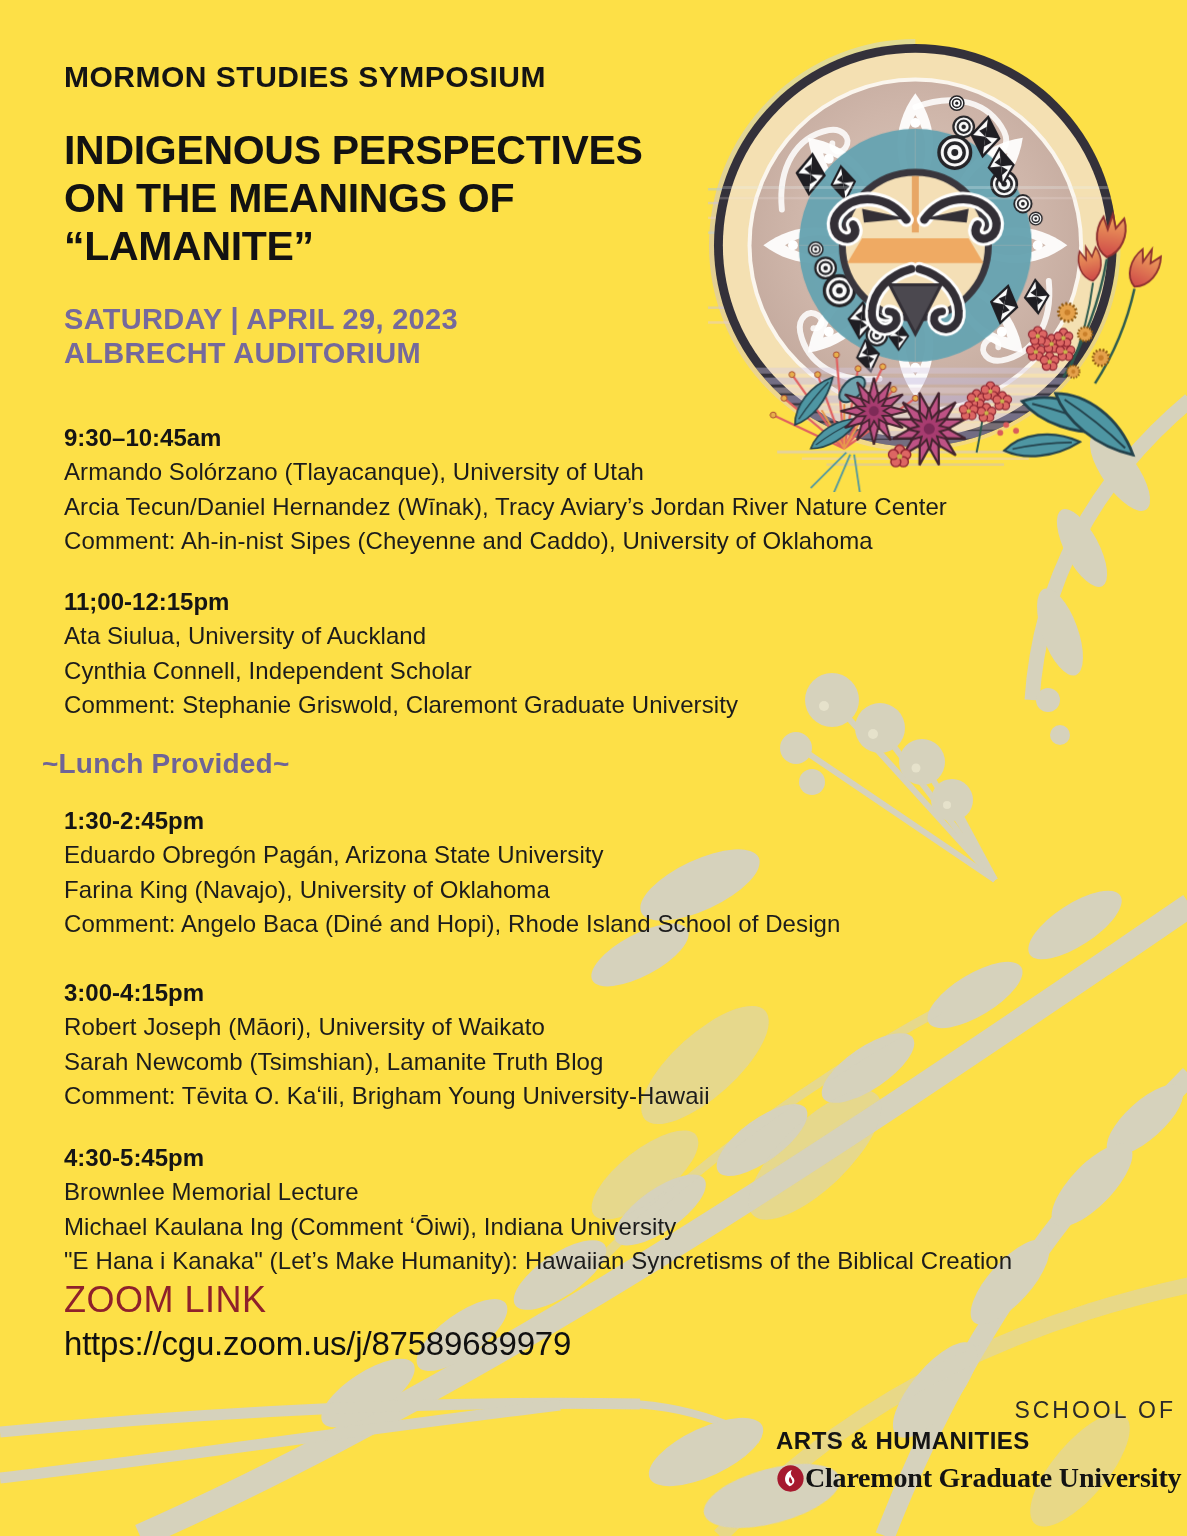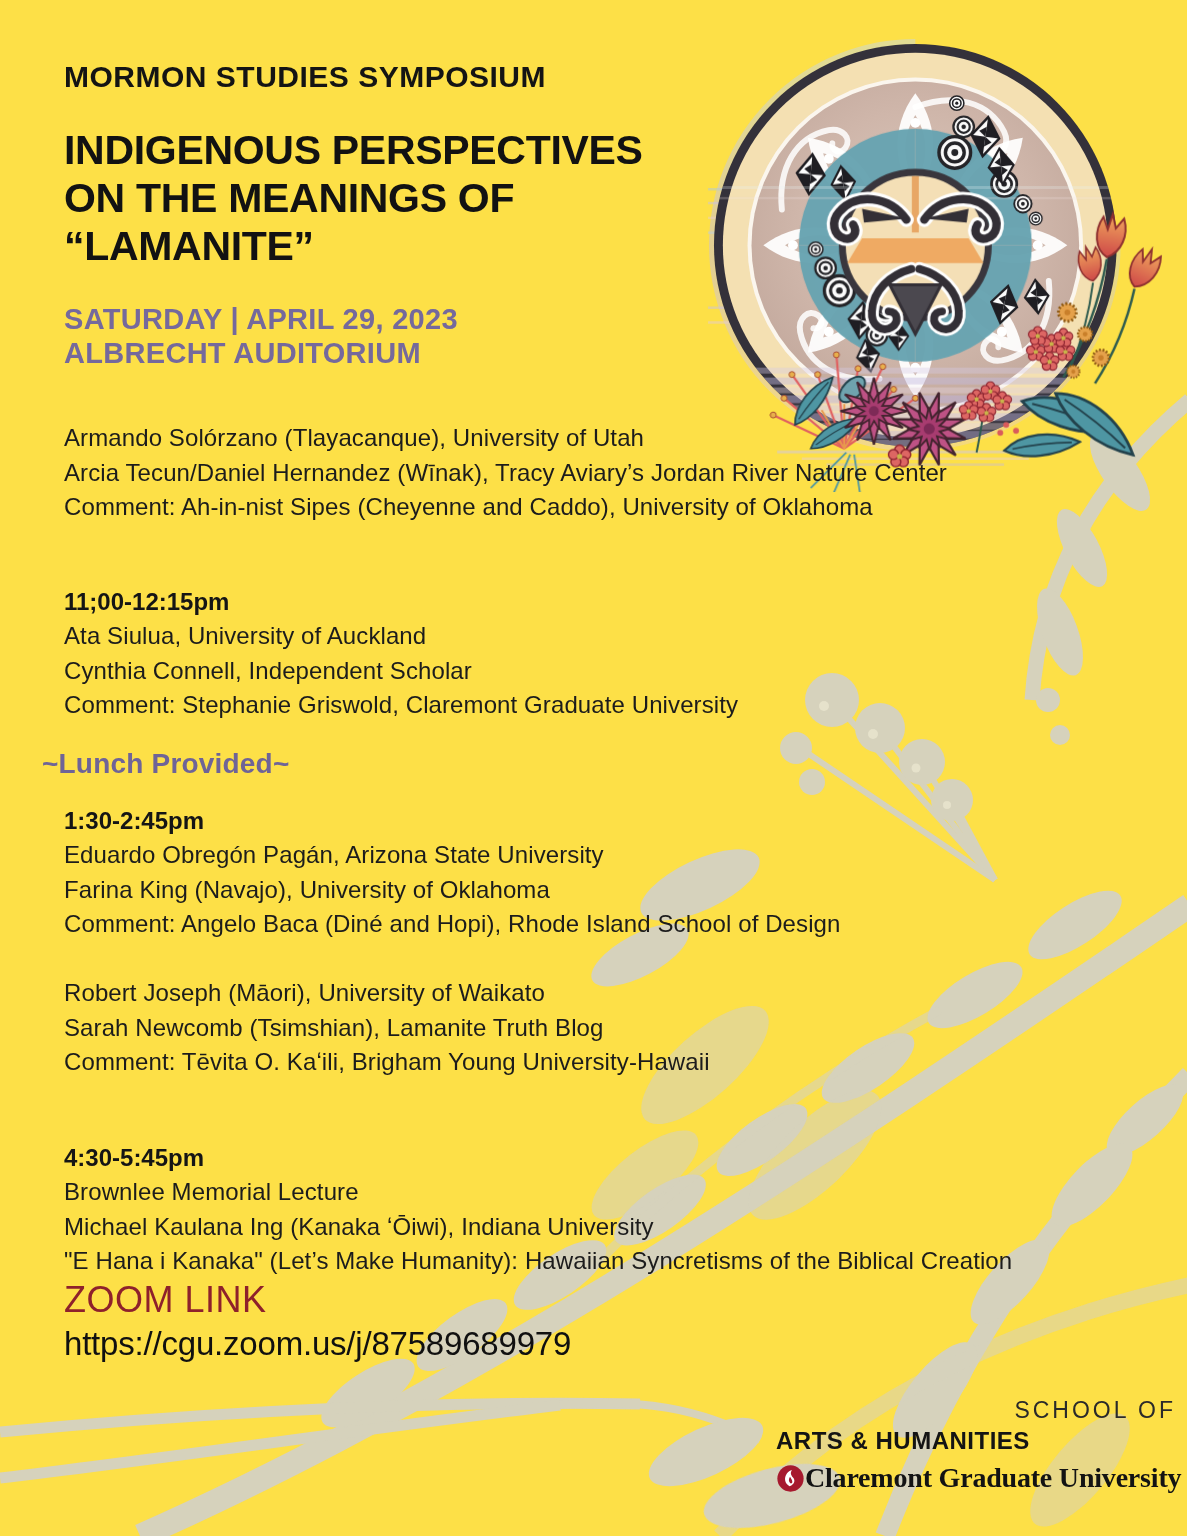--- a/index.html
+++ b/index.html
@@ -373,20 +373,21 @@
     <div>INDIGENOUS PERSPECTIVES</div>
     <div>ON THE MEANINGS OF</div>
     <div>“LAMANITE”</div>
   </div>
   <div class="datevenue">
     <div>SATURDAY | APRIL 29, 2023</div>
     <div>ALBRECHT AUDITORIUM</div>
   </div>
 
   <section class="session s1">
+    <div class="time">9:30–10:45am</div>
     <div class="line">Armando Solórzano (Tlayacanque), University of Utah</div>
     <div class="line">Arcia Tecun/Daniel Hernandez (Wīnak), Tracy Aviary’s Jordan River Nature Center</div>
     <div class="line">Comment: Ah-in-nist Sipes (Cheyenne and Caddo), University of Oklahoma</div>
   </section>
 
   <section class="session s2">
     <div class="time">11;00-12:15pm</div>
     <div class="line">Ata Siulua, University of Auckland</div>
     <div class="line">Cynthia Connell, Independent Scholar</div>
     <div class="line">Comment: Stephanie Griswold, Claremont Graduate University</div>
@@ -395,29 +396,30 @@
   <div class="lunch">~Lunch Provided~</div>
 
   <section class="session s3">
     <div class="time">1:30-2:45pm</div>
     <div class="line">Eduardo Obregón Pagán, Arizona State University</div>
     <div class="line">Farina King (Navajo), University of Oklahoma</div>
     <div class="line">Comment: Angelo Baca (Diné and Hopi), Rhode Island School of Design</div>
   </section>
 
   <section class="session s4">
+    <div class="time">3:00-4:15pm</div>
     <div class="line">Robert Joseph (Māori), University of Waikato</div>
     <div class="line">Sarah Newcomb (Tsimshian), Lamanite Truth Blog</div>
     <div class="line">Comment: Tēvita O. Kaʻili, Brigham Young University-Hawaii</div>
   </section>
 
   <section class="session s5">
     <div class="time">4:30-5:45pm</div>
     <div class="line">Brownlee Memorial Lecture</div>
-    <div class="line">Michael Kaulana Ing (Kanaka ʻŌiwi), Indiana University</div>
+    <div class="line">Michael Kaulana Ing (Comment ʻŌiwi), Indiana University</div>
     <div class="line">"E Hana i Kanaka" (Let’s Make Humanity): Hawaiian Syncretisms of the Biblical Creation</div>
   </section>
 
   <div class="zoom-label">ZOOM LINK</div>
   <a class="zoom-url">https://cgu.zoom.us/j/87589689979</a>
 
   <div class="footer">
     <div class="f1">SCHOOL OF</div>
     <div class="f2">ARTS &amp; HUMANITIES</div>
     <div class="f3">

